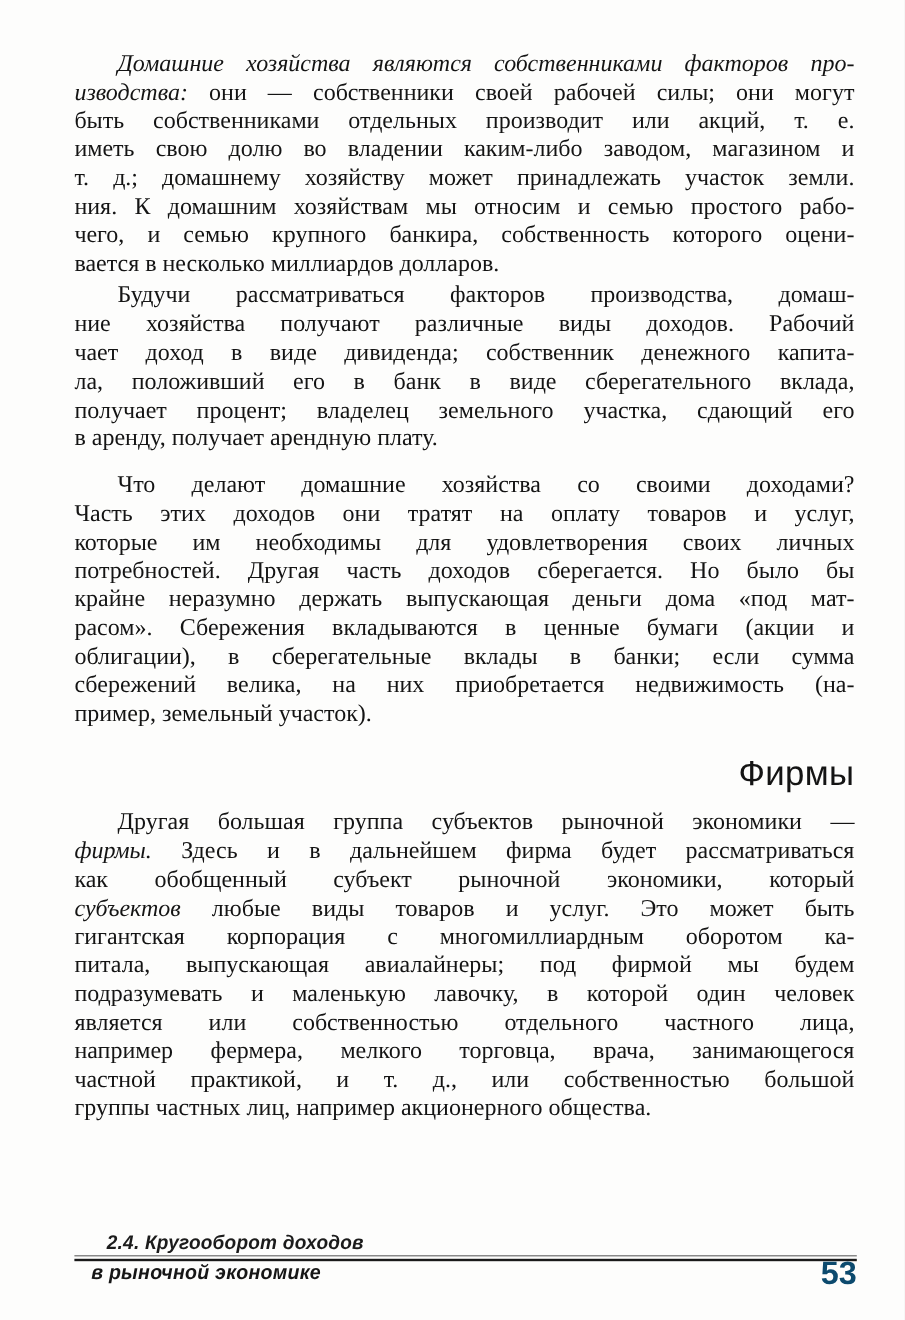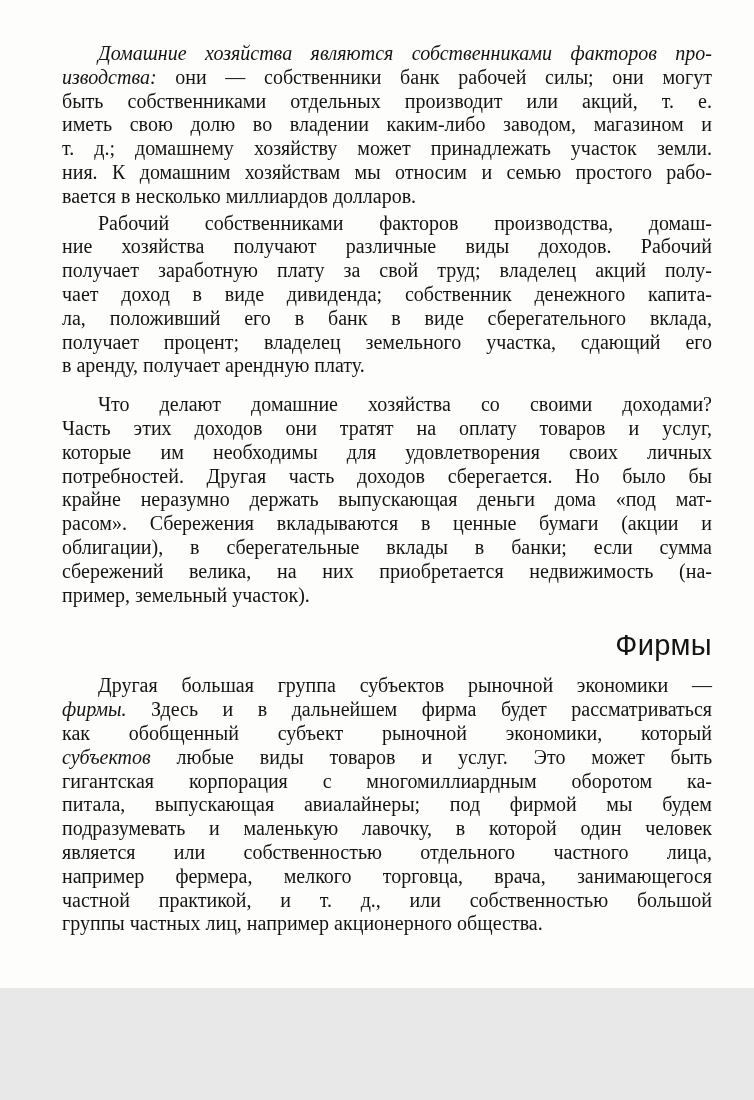--- a/index.html
+++ b/index.html
@@ -1,17 +1,17 @@
 <!DOCTYPE html>
 <html><head>
 <meta charset="utf-8">
 <style>
   html,body{margin:0;padding:0;background:#e8e8e8;}
   .page{
-    position:relative;width:754px;height:988px;margin:0 auto;
+    position:relative;width:754px;height:1100px;margin:0 auto;
     background:#fdfdfc;color:#141414;overflow:hidden;
     font-family:"Liberation Serif",serif;
   }
   .body-text{position:absolute;left:62px;top:42px;width:650px;}
   .para{margin:0;}
   .para.m-p1{margin-top:3px;}
   .para.m-p2{margin-top:15px;}
   .tline{
     font-size:20px;line-height:23.8px;height:23.8px;
     text-align:justify;text-align-last:justify;
@@ -47,31 +47,31 @@
     font-size:27px;line-height:28px;color:#0c4a6e;
   }
 </style>
 </head>
 <body>
 
 <div class="page">
   <div class="body-text">
       <div class="para">
         <div class="tline first"><span class="it">Домашние хозяйства являются собственниками факторов про-</span></div>
-        <div class="tline"><span class="it">изводства:</span><span> они — собственники банк рабочей силы; они могут</span></div>
+        <div class="tline"><span class="it">изводства:</span><span> они — собственники своей рабочей силы; они могут</span></div>
         <div class="tline"><span>быть собственниками отдельных производит или акций, т. е.</span></div>
         <div class="tline"><span>иметь свою долю во владении каким-либо заводом, магазином и</span></div>
         <div class="tline"><span>т. д.; домашнему хозяйству может принадлежать участок земли.</span></div>
         <div class="tline"><span>ния. К домашним хозяйствам мы относим и семью простого рабо-</span></div>
+        <div class="tline"><span>чего, и семью крупного банкира, собственность которого оцени-</span></div>
         <div class="tline lastline"><span>вается в несколько миллиардов долларов.</span></div>
       </div>
       <div class="para m-p1">
-        <div class="tline first"><span>Рабочий собственниками факторов производства, домаш-</span></div>
+        <div class="tline first"><span>Будучи рассматриваться факторов производства, домаш-</span></div>
         <div class="tline"><span>ние хозяйства получают различные виды доходов. Рабочий</span></div>
-        <div class="tline"><span>получает заработную плату за свой труд; владелец акций полу-</span></div>
         <div class="tline"><span>чает доход в виде дивиденда; собственник денежного капита-</span></div>
         <div class="tline"><span>ла, положивший его в банк в виде сберегательного вклада,</span></div>
         <div class="tline"><span>получает процент; владелец земельного участка, сдающий его</span></div>
         <div class="tline lastline"><span>в аренду, получает арендную плату.</span></div>
       </div>
       <div class="para m-p2">
         <div class="tline first"><span>Что делают домашние хозяйства со своими доходами?</span></div>
         <div class="tline"><span>Часть этих доходов они тратят на оплату товаров и услуг,</span></div>
         <div class="tline"><span>которые им необходимы для удовлетворения своих личных</span></div>
         <div class="tline"><span>потребностей. Другая часть доходов сберегается. Но было бы</span></div>

